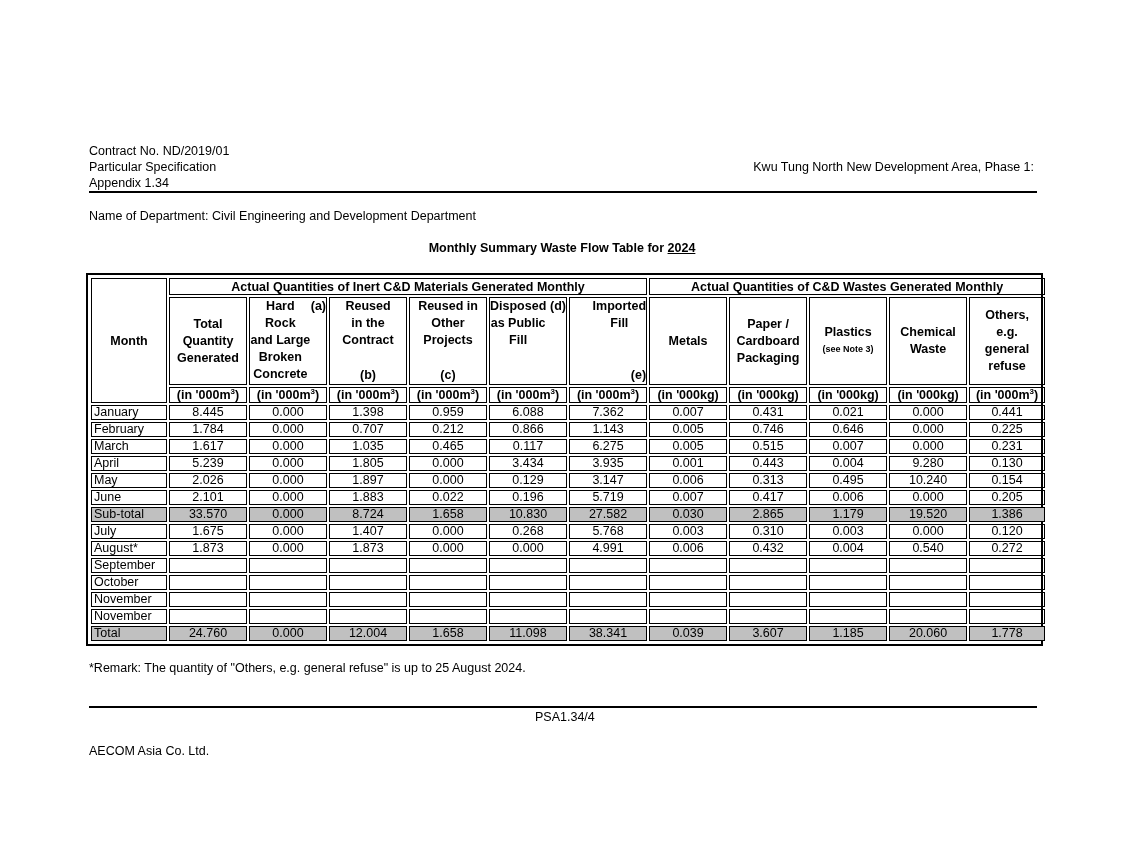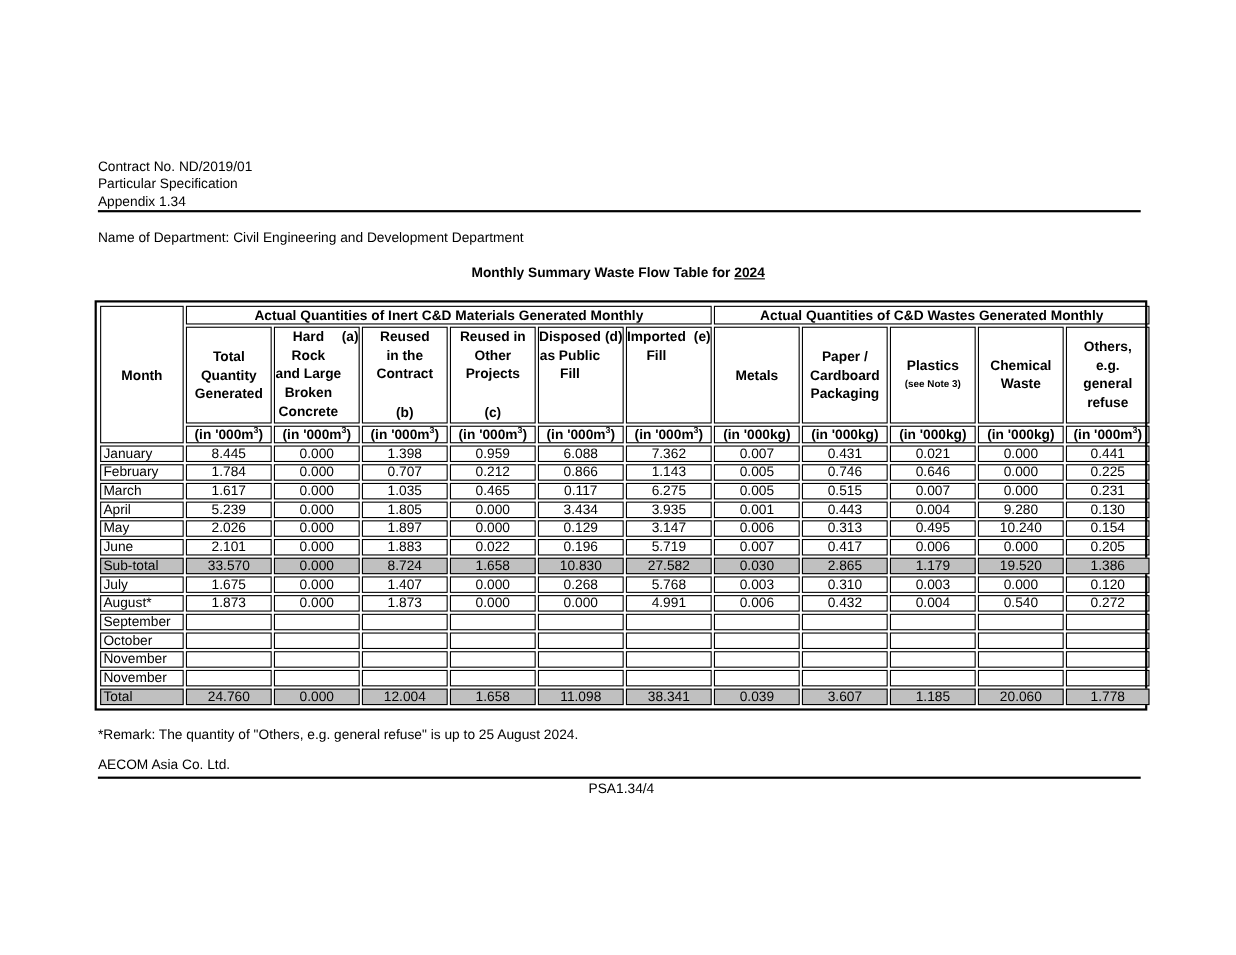--- a/index.html
+++ b/index.html
@@ -19,34 +19,35 @@
   .hdr-cell { height: 86px; line-height: 17px; }
   .hdr-cell.split { vertical-align: top; }
   .unit-cell { height: 14px; font-weight: bold; font-size: 12.5px; white-space: nowrap; }
   .month-hdr { font-weight: bold; }
   .row td { height: 13px; line-height: 13px; }
   td.mname { text-align: left; padding-left: 2px; }
   tr.shaded td { background: #c0c0c0; }
   .small { font-size: 9px; font-weight: bold; }
   .remark { position: absolute; left: 89px; top: 661px; font-size: 12.5px; }
   .foot-rule { position: absolute; left: 89px; top: 706px; width: 948px; height: 2px; background: #000; }
-  .foot-left { position: absolute; left: 89px; top: 688px; font-size: 12.5px; }
+  .foot-left { position: absolute; left: 89px; top: 744px; font-size: 12.5px; }
   .foot-mid { position: absolute; left: 535px; top: 710px; font-size: 12.5px; }
   sup { font-size: 8px; vertical-align: super; line-height: 0; }
   .sp { display:block; }
 </style>
 </head>
 <body>
 
 <div class="hdr-left">
   <div>Contract No. ND/2019/01</div>
   <div>Particular Specification</div>
   <div>Appendix 1.34</div>
 </div>
 <div class="hdr-right">
+  <div>Kwu Tung North New Development Area, Phase 1:</div>
 </div>
 <div class="hdr-rule"></div>
 
 <div class="dept">Name of Department: Civil Engineering and Development Department</div>
 
 <div class="title"><span>Monthly Summary Waste Flow Table for </span><u>2024</u></div>
 
 <div class="tbl-wrap">
   <table>
     <colgroup>
@@ -114,21 +115,21 @@
             <div style="display: flex; flex-direction: row; justify-content: space-between; height: 86px;">
               <div>
                 <span class="sp">Disposed</span>
                 <span class="sp">as Public</span>
                 <span class="sp">Fill</span>
               </div>
               <span class="sp">(d)</span>
             </div>
           </th>
           <th class="hdr-cell split">
-            <div style="display: flex; flex-direction: row; justify-content: space-between; height: 86px;">
+            <div style="display: flex; flex-direction: column; justify-content: space-between; height: 86px; align-items: flex-end;">
               <div>
                 <span class="sp">Imported</span>
                 <span class="sp">Fill</span>
               </div>
               <span class="sp">(e)</span>
             </div>
           </th>
           <th class="hdr-cell">
             <div style="display: flex; flex-direction: column; justify-content: center; height: 86px;">
               <div>

